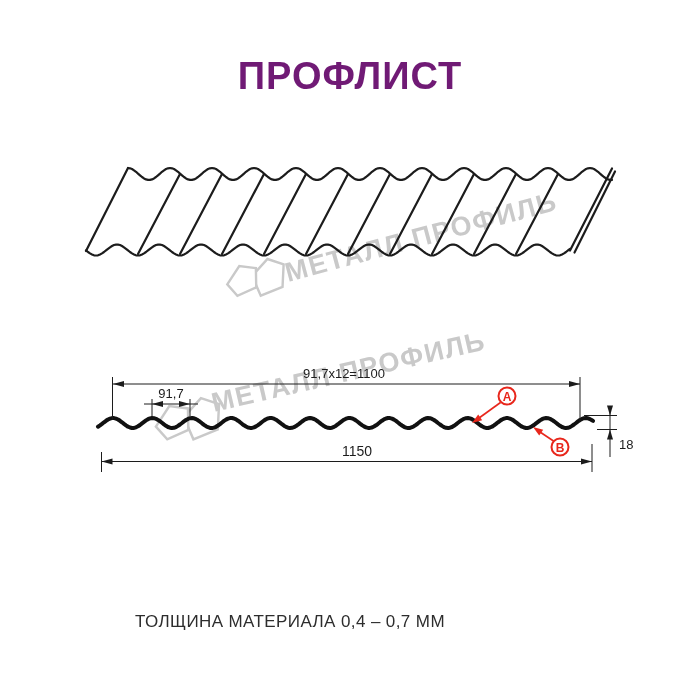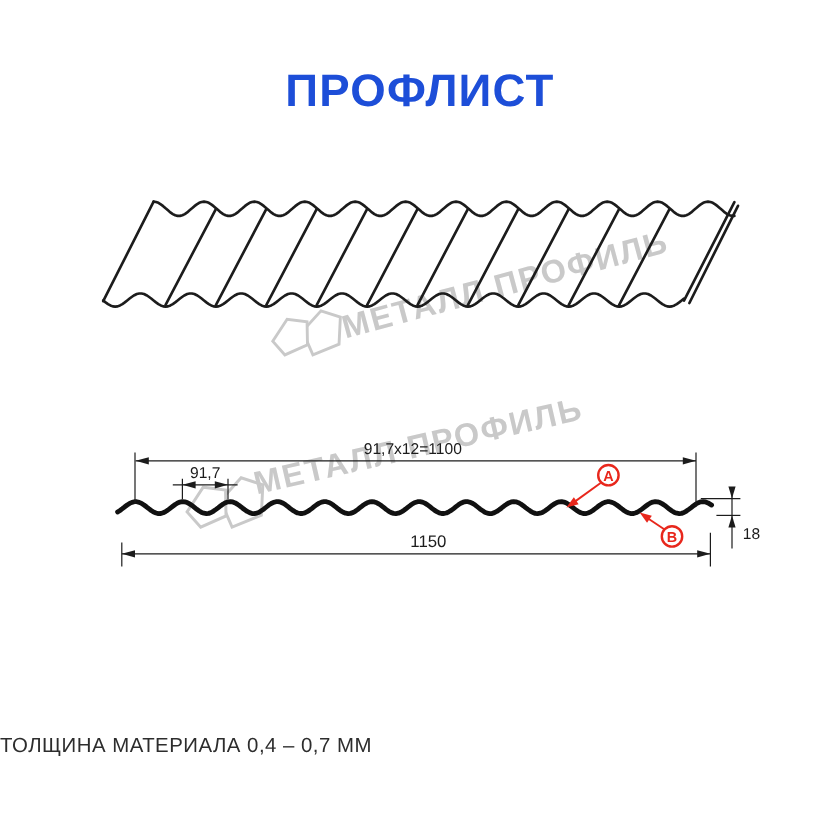--- a/index.html
+++ b/index.html
@@ -1,23 +1,23 @@
 <!DOCTYPE html>
 <html><head>
 <meta charset="utf-8">
 <style>
   html,body{margin:0;padding:0;}
   body{width:700px;height:700px;background:#ffffff;position:relative;overflow:hidden;
        font-family:"Liberation Sans", sans-serif;}
   .stage{position:absolute;left:0;top:0;width:700px;height:700px;}
   .page-title{position:absolute;top:55px;left:0;width:700px;text-align:center;
-      font-size:38px;font-weight:800;letter-spacing:1px;color:#1d4ed8;}
+      font-size:38px;font-weight:800;letter-spacing:1px;color:#701a75;}
   .page-subtitle{position:absolute;top:99px;left:0;width:700px;text-align:center;
       font-size:17px;font-weight:600;letter-spacing:.5px;color:#222222;}
-  .page-footer{position:absolute;top:612px;left:0;width:580px;
+  .page-footer{position:absolute;top:612px;left:0;width:580px;text-align:center;
       font-size:17px;font-weight:400;letter-spacing:.4px;color:#2d2d2d;}
   svg text{font-family:"Liberation Sans", sans-serif;}
   .dim-text{font-size:13px;fill:#1c1c1c;}
   .dim-text-lg{font-size:14px;fill:#1c1c1c;}
   .wm-text{font-size:27px;font-weight:bold;letter-spacing:1.5px;}
   .marker-letter{font-size:12px;font-weight:bold;}
 </style>
 </head>
 <body>
 

